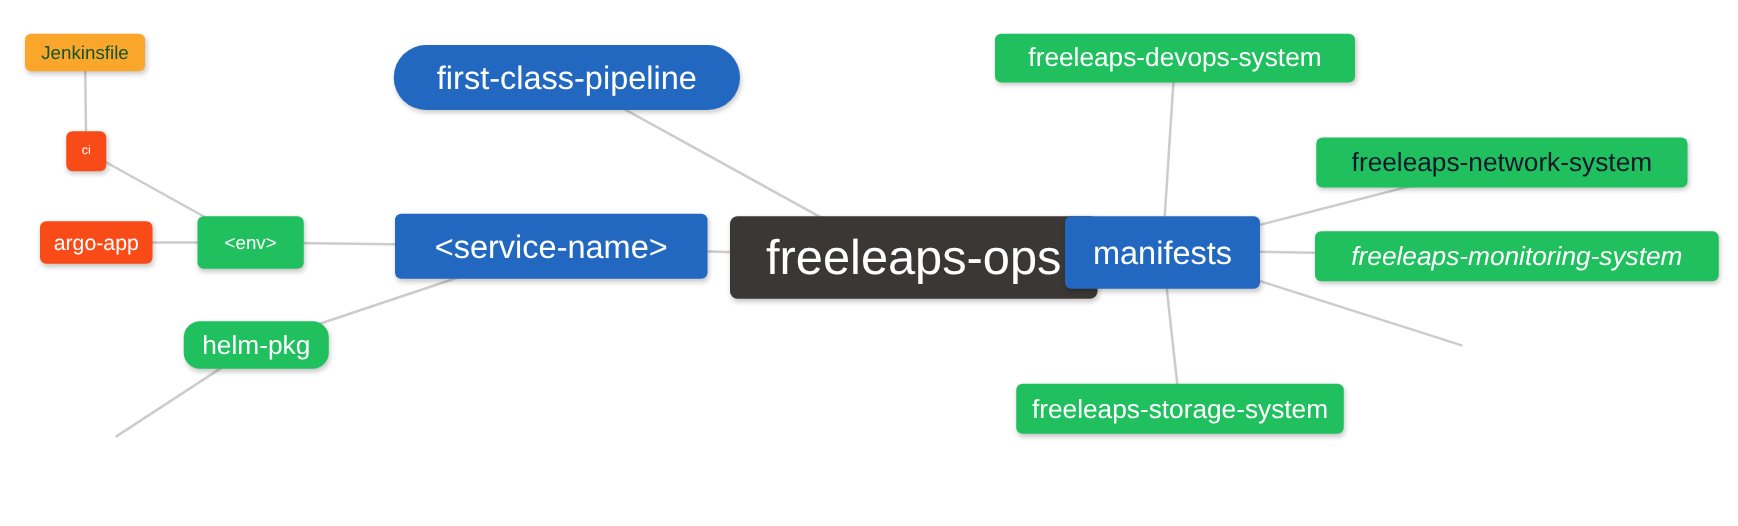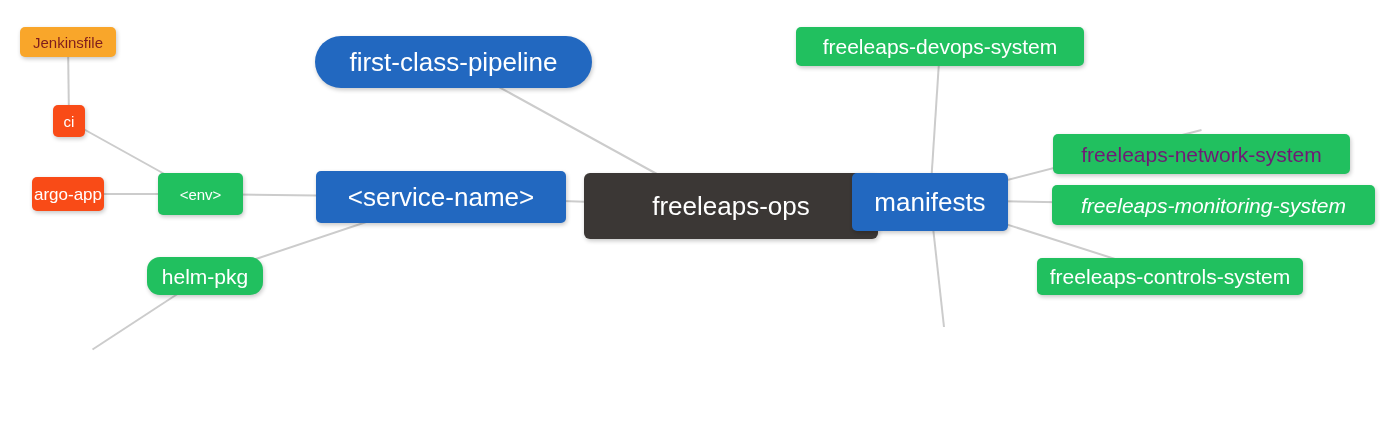--- a/index.html
+++ b/index.html
@@ -56,41 +56,41 @@
       <line x1="453.5" y1="62" x2="715" y2="206" stroke="#cccccc" stroke-width="2"></line>
       <line x1="441" y1="197" x2="715" y2="206" stroke="#cccccc" stroke-width="2"></line>
       <line x1="715" y1="206" x2="930" y2="200" stroke="#cccccc" stroke-width="2"></line>
       <line x1="930" y1="200" x2="940" y2="46.5" stroke="#cccccc" stroke-width="2"></line>
       <line x1="930" y1="200" x2="1201.5" y2="130" stroke="#cccccc" stroke-width="2"></line>
       <line x1="930" y1="200" x2="1213.5" y2="205" stroke="#cccccc" stroke-width="2"></line>
       <line x1="930" y1="200" x2="1170" y2="276.5" stroke="#cccccc" stroke-width="2"></line>
       <line x1="930" y1="200" x2="944" y2="327" stroke="#cccccc" stroke-width="2"></line>
     </svg>
 
-  <div class="node" style="left: 20px; top: 27px; width: 96px; height: 30px; font-size: 15px; background: rgb(249, 166, 42); color: #7f1d1d;">Jenkinsfile</div>
+  <div class="node" style="left: 20px; top: 27px; width: 96px; height: 30px; font-size: 15px; background: rgb(249, 166, 42); color: #14532d;">Jenkinsfile</div>
 
-  <div class="node" style="left: 53px; top: 105px; width: 32px; height: 32px; font-size: 15px; background: rgb(249, 75, 23); color: rgb(255, 255, 255);">ci</div>
+  <div class="node" style="left: 53px; top: 105px; width: 32px; height: 32px; font-size: 10px; background: rgb(249, 75, 23); color: rgb(255, 255, 255);">ci</div>
 
-  <div class="node" style="left: 32px; top: 177px; width: 72px; height: 34px; font-size: 17px; background: rgb(249, 75, 23); color: rgb(255, 255, 255);">argo-app</div>
+  <div class="node" style="left: 32px; top: 177px; width: 90px; height: 34px; font-size: 17px; background: rgb(249, 75, 23); color: rgb(255, 255, 255);">argo-app</div>
 
   <div class="node" style="left: 158px; top: 173px; width: 85px; height: 42px; font-size: 15px; background: rgb(33, 192, 95); color: rgb(255, 255, 255);">&lt;env&gt;</div>
 
   <div class="node" style="left: 147px; top: 257px; width: 116px; height: 38px; font-size: 21px; background: rgb(33, 192, 95); color: rgb(255, 255, 255); border-radius: 13px;">helm-pkg</div>
 
 
   <div class="node" style="left: 315px; top: 36px; width: 277px; height: 52px; font-size: 26px; background: rgb(34, 104, 192); color: rgb(255, 255, 255); border-radius: 26px;">first-class-pipeline</div>
 
   <div class="node" style="left: 316px; top: 171px; width: 250px; height: 52px; font-size: 26px; background: rgb(34, 104, 192); color: rgb(255, 255, 255);">&lt;service-name&gt;</div>
 
-  <div class="node root" style="left: 584px; top: 173px; width: 294px; height: 66px; font-size: 26px; background: rgb(59, 55, 53); color: rgb(255, 255, 255);">freeleaps-ops</div>
+  <div class="node root" style="left: 584px; top: 173px; width: 294px; height: 66px; font-size: 39px; background: rgb(59, 55, 53); color: rgb(255, 255, 255);">freeleaps-ops</div>
 
   <div class="node" style="left: 852px; top: 173px; width: 156px; height: 58px; font-size: 26px; background: rgb(34, 104, 192); color: rgb(255, 255, 255);">manifests</div>
 
   <div class="node" style="left: 796px; top: 27px; width: 288px; height: 39px; font-size: 21px; background: rgb(33, 192, 95); color: rgb(255, 255, 255); text-align: right;">freeleaps-devops-system</div>
 
-  <div class="node" style="left: 1053px; top: 110px; width: 297px; height: 40px; font-size: 21px; background: rgb(33, 192, 95); color: #701a75; margin-top: 24px;">freeleaps-network-system</div>
+  <div class="node" style="left: 1053px; top: 110px; width: 297px; height: 40px; font-size: 21px; background: rgb(33, 192, 95); color: #0f172a;">freeleaps-network-system</div>
 
   <div class="node" style="left: 1052px; top: 185px; width: 323px; height: 40px; font-size: 21px; background: rgb(33, 192, 95); color: rgb(255, 255, 255); font-style: italic;">freeleaps-monitoring-system</div>
 
-  <div class="node" style="left: 1037px; top: 258px; width: 266px; height: 37px; font-size: 21px; background: rgb(33, 192, 95); color: rgb(255, 255, 255);">freeleaps-controls-system</div>
 
+  <div class="node" style="left: 813px; top: 307px; width: 262px; height: 40px; font-size: 21px; background: rgb(33, 192, 95); color: rgb(255, 255, 255);">freeleaps-storage-system</div>
 
 </div>
 
 </body></html>

